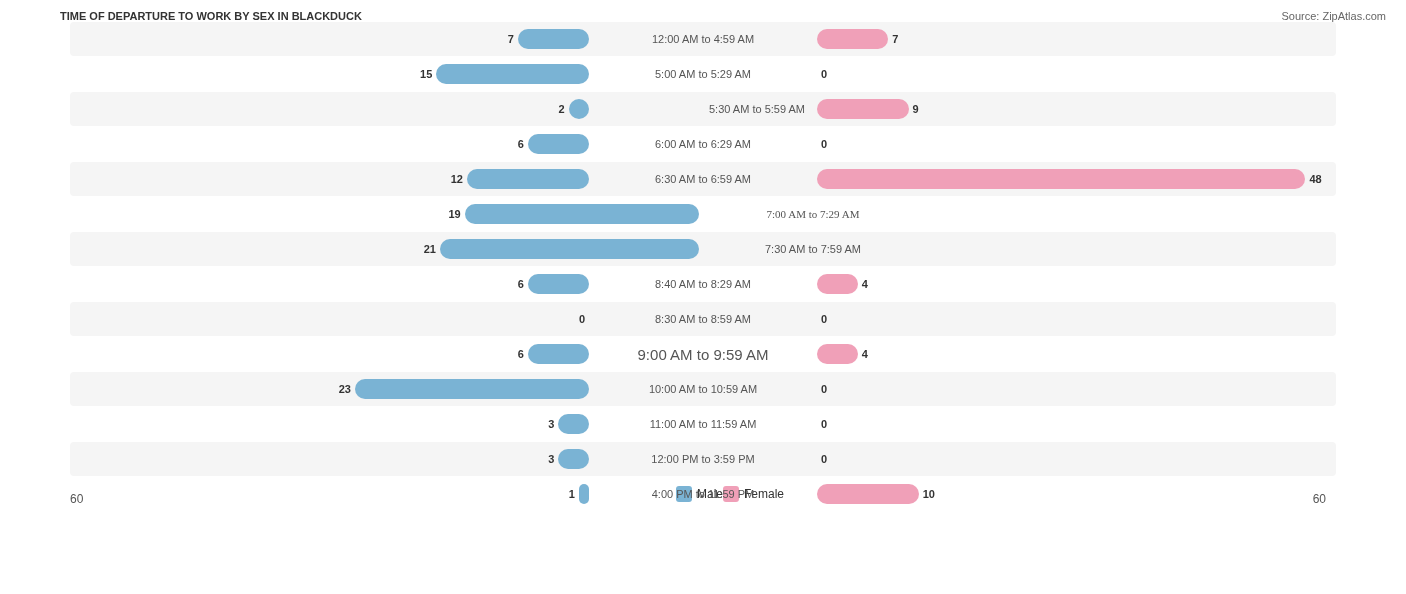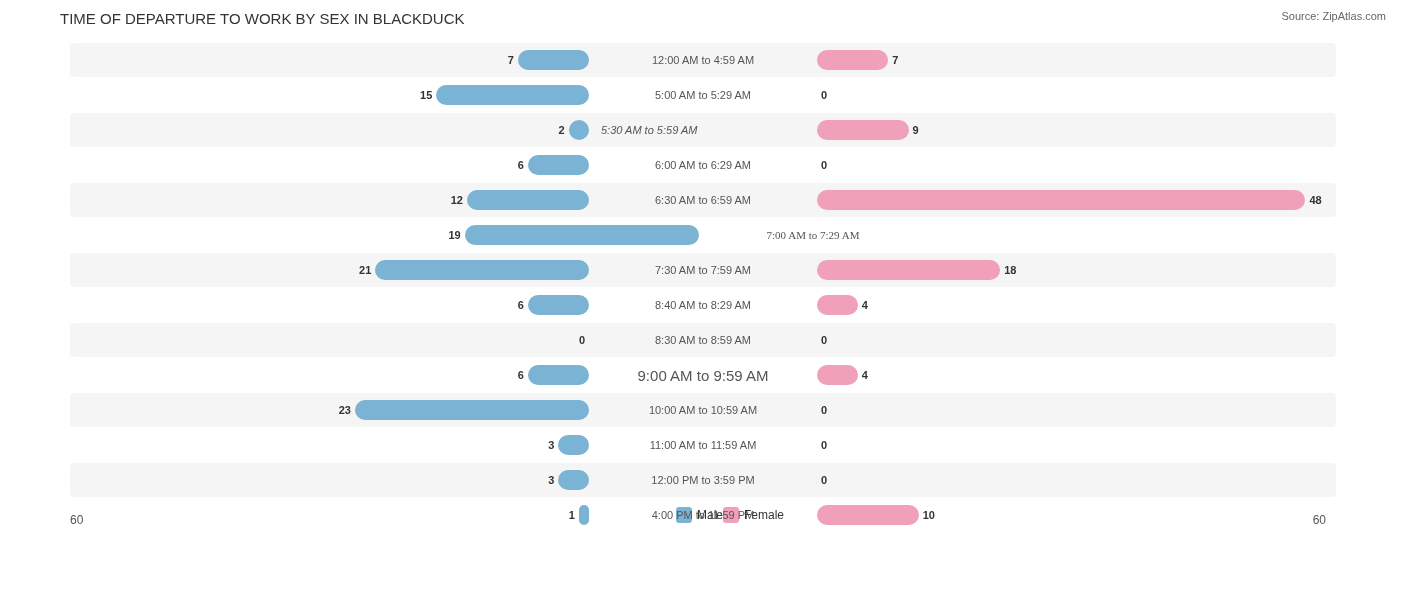--- a/index.html
+++ b/index.html
@@ -10,25 +10,25 @@
       height: 594px;
       overflow: hidden;
     }
     .chart-container {
       width: 1406px;
       height: 594px;
       padding: 10px 20px 40px 20px;
       position: relative;
     }
     .chart-title {
-      font-size: 15px;
-      font-weight: normal;
+      font-size: 11px;
+      font-weight: bold;
       color: #333;
       text-align: left;
-      margin-bottom: 16px;
+      margin-bottom: 0;
       padding-left: 40px;
     }
     .source-text {
       position: absolute;
       top: 10px;
       right: 20px;
       font-size: 11px;
       color: #666;
     }
     .chart-area {
@@ -164,21 +164,21 @@
           <div style="width: 220px; min-width: 220px; text-align: center; font-size: 11px; color: rgb(85, 85, 85); z-index: 10; padding: 0px 8px;">5:00 AM to 5:29 AM</div>
           <div class="female-section">
             <span class="bar-value-outside-female">0</span>
           </div>
         </div>
         <div class="row">
           <div class="male-section">
             <span class="bar-value-outside-male">2</span>
             <div class="bar bar-male" style="width: 3.92157%;"></div>
           </div>
-          <div style="width: 220px; min-width: 220px; text-align: left; font-size: 11px; color: rgb(85, 85, 85); z-index: 10; padding: 0px 8px; font-style: italic;">5:30 AM to 5:59 AM</div>
+          <div style="width: 220px; min-width: 220px; text-align: right; font-size: 11px; color: rgb(85, 85, 85); z-index: 10; padding: 0px 8px;">5:30 AM to 5:59 AM</div>
           <div class="female-section">
             <div class="bar bar-female" style="width: 17.6471%;"></div>
             <span class="bar-value-outside-female">9</span>
           </div>
         </div>
         <div class="row">
           <div class="male-section">
             <span class="bar-value-outside-male">6</span>
             <div class="bar bar-male" style="width: 11.7647%;"></div>
           </div>
@@ -204,24 +204,20 @@
             <div class="bar bar-male" style="width: 37.2549%;"></div>
           </div>
           <div style="width: 220px; min-width: 220px; text-align: center; font-size: 11px; color: rgb(85, 85, 85); z-index: 10; padding: 0px 8px; font-family: Liberation Serif, serif;">7:00 AM to 7:29 AM</div>
         </div>
         <div class="row">
           <div class="male-section">
             <span class="bar-value-outside-male">21</span>
             <div class="bar bar-male" style="width: 41.1765%;"></div>
           </div>
           <div style="width: 220px; min-width: 220px; text-align: center; font-size: 11px; color: rgb(85, 85, 85); z-index: 10; padding: 0px 8px;">7:30 AM to 7:59 AM</div>
-          <div class="female-section">
-            <div class="bar bar-female" style="width: 35.2941%;"></div>
-            <span class="bar-value-outside-female">18</span>
-          </div>
         </div>
         <div class="row">
           <div class="male-section">
             <span class="bar-value-outside-male">6</span>
             <div class="bar bar-male" style="width: 11.7647%;"></div>
           </div>
           <div style="width: 220px; min-width: 220px; text-align: center; font-size: 11px; color: rgb(85, 85, 85); z-index: 10; padding: 0px 8px;">8:40 AM to 8:29 AM</div>
           <div class="female-section">
             <div class="bar bar-female" style="width: 7.84314%;"></div>
             <span class="bar-value-outside-female">4</span>

